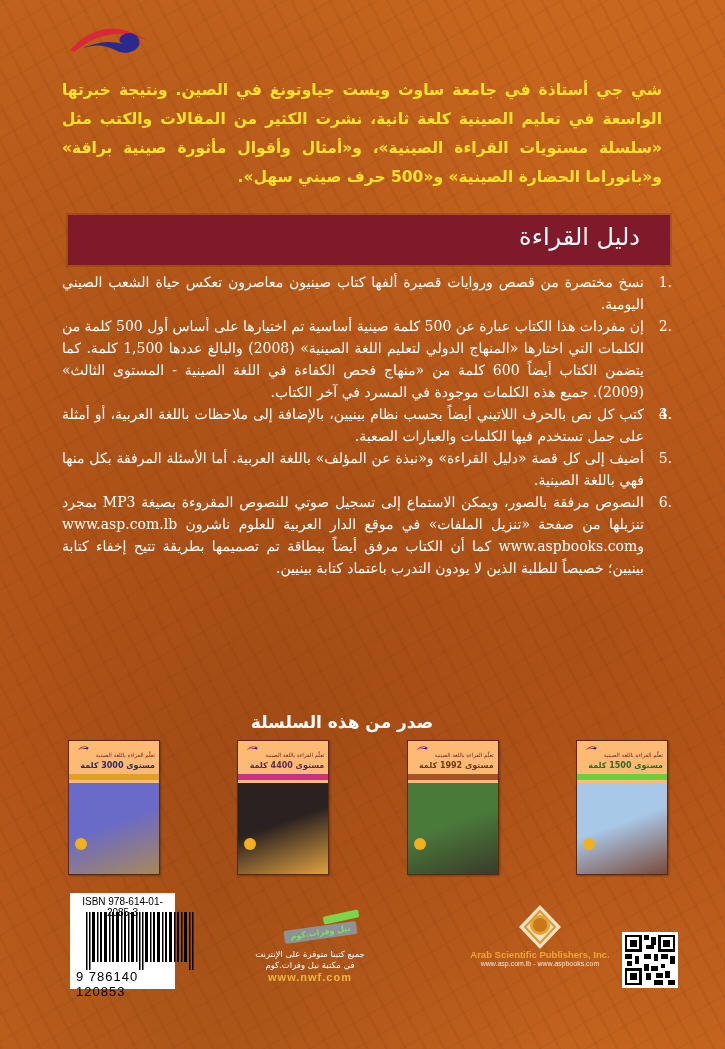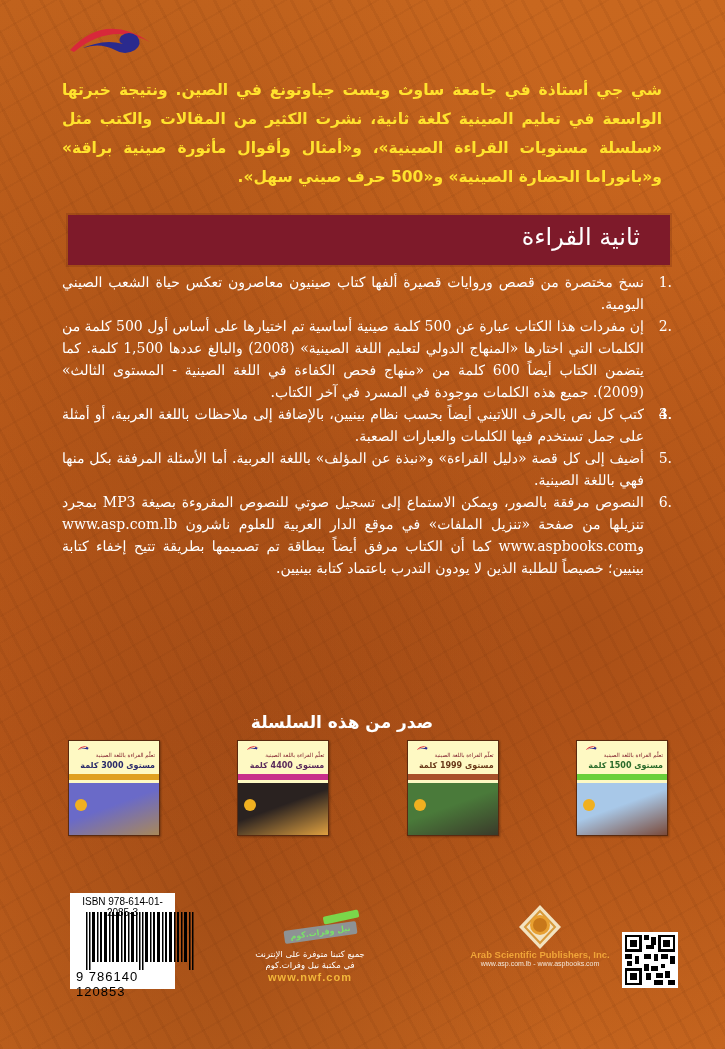--- a/index.html
+++ b/index.html
@@ -51,21 +51,21 @@
     position: absolute; left: 0; width: 684px; top: 712px;
     text-align: center; direction: rtl;
     font-size: 17px; font-weight: bold; color: #fff;
   }
 
   .books {
     position: absolute; left: 68px; top: 740px; width: 600px; height: 138px;
     display: flex; flex-direction: row-reverse; justify-content: space-between;
   }
   .book {
-    width: 92px; height: 96px; background: #fef9c3;
+    width: 92px; height: 135px; background: #fdba74;
     border: 1px solid #5a2a10; position: relative; overflow: hidden;
     box-shadow: 1px 1px 2px rgba(0,0,0,0.3);
   }
   .book .mini-logo { position: absolute; left: 8px; top: 4px; width: 14px; height: 6px; }
   .book .b-sub {
     position: absolute; right: 4px; top: 11px; direction: rtl;
     font-size: 5.5px; color: #7e1a2a; white-space: nowrap;
   }
   .book .b-title {
     position: absolute; right: 4px; top: 20px; direction: rtl;
@@ -123,21 +123,21 @@
 <div class="texture"></div>
 
 <svg class="logo" viewBox="0 0 90 40">
   <path d="M5 30 Q40 -8 85 22 Q45 2 9 32 Z" fill="#d8283a"></path>
   <path d="M18 28 Q35 22 50 30 Q60 36 70 30 Q78 24 72 16 Q64 10 56 16 Q52 22 58 24 Q44 20 30 24 Q22 26 18 28 Z" fill="#2a2a8e"></path>
 </svg>
 
 <p class="bio">شي جي أستاذة في جامعة ساوث ويست جياوتونغ في الصين. ونتيجة خبرتها الواسعة في تعليم الصينية كلغة ثانية، نشرت الكثير من المقالات والكتب مثل «سلسلة مستويات القراءة الصينية»، و«أمثال وأقوال مأثورة صينية براقة» و«بانوراما الحضارة الصينية» و«500 حرف صيني سهل».</p>
 
 <div class="banner">
-  <span class="banner-title">ثانية القراءة</span>
+  <span class="banner-title">دليل القراءة</span>
 </div>
 
 <ol class="guide">
   <li><span class="num">1.</span><span>نسخ مختصرة من قصص وروايات قصيرة ألفها كتاب صينيون معاصرون تعكس حياة الشعب الصيني اليومية.</span></li>
   <li><span class="num">2.</span><span>إن مفردات هذا الكتاب عبارة عن 500 كلمة صينية أساسية تم اختيارها على أساس أول 500 كلمة من الكلمات التي اختارها «المنهاج الدولي لتعليم اللغة الصينية» (2008) والبالغ عددها 1,500 كلمة. كما يتضمن الكتاب أيضاً 600 كلمة من «منهاج فحص الكفاءة في اللغة الصينية - المستوى الثالث» (2009). جميع هذه الكلمات موجودة في المسرد في آخر الكتاب.</span></li>
   <li><span class="num">3.</span></li>
   <li><span class="num">4.</span><span>كتب كل نص بالحرف اللاتيني أيضاً بحسب نظام بينيين، بالإضافة إلى ملاحظات باللغة العربية، أو أمثلة على جمل تستخدم فيها الكلمات والعبارات الصعبة.</span></li>
   <li><span class="num">5.</span><span>أضيف إلى كل قصة «دليل القراءة» و«نبذة عن المؤلف» باللغة العربية. أما الأسئلة المرفقة بكل منها فهي باللغة الصينية.</span></li>
   <li><span class="num">6.</span><span>النصوص مرفقة بالصور، ويمكن الاستماع إلى تسجيل صوتي للنصوص المقروءة بصيغة MP3 بمجرد تنزيلها من صفحة «تنزيل الملفات» في موقع الدار العربية للعلوم ناشرون www.asp.com.lb وwww.aspbooks.com كما أن الكتاب مرفق أيضاً ببطاقة تم تصميمها بطريقة تتيح إخفاء كتابة بينيين؛ خصيصاً للطلبة الذين لا يودون التدرب باعتماد كتابة بينيين.</span></li>
 </ol>
@@ -155,21 +155,21 @@
     <div class="b-band" style="background: rgb(106, 208, 58);"></div>
     <div class="b-img" style="background: linear-gradient(160deg, rgb(168, 200, 232) 0%, rgb(168, 200, 232) 45%, rgb(122, 74, 58) 100%);"></div>
     <div class="b-badge"></div>
   </div>
   <div class="book">
     <svg class="mini-logo" viewBox="0 0 90 40">
         <path d="M5 30 Q40 -8 85 22 Q45 2 9 32 Z" fill="#d8283a"></path>
         <path d="M18 28 Q45 20 70 30 Q78 24 72 16 Q60 10 56 20 Q40 20 18 28Z" fill="#2a2a8e"></path>
       </svg>
     <span class="b-sub">تعلّم القراءة باللغة الصينية</span>
-    <span class="b-title" style="color: rgb(106, 58, 26);">مستوى 1999 كلمة</span>
+    <span class="b-title" style="color: rgb(106, 58, 26);">مستوى 1992 كلمة</span>
     <div class="b-band" style="background: rgb(168, 80, 42);"></div>
     <div class="b-img" style="background: linear-gradient(160deg, rgb(74, 122, 58) 0%, rgb(74, 122, 58) 45%, rgb(58, 58, 42) 100%);"></div>
     <div class="b-badge"></div>
   </div>
   <div class="book">
     <svg class="mini-logo" viewBox="0 0 90 40">
         <path d="M5 30 Q40 -8 85 22 Q45 2 9 32 Z" fill="#d8283a"></path>
         <path d="M18 28 Q45 20 70 30 Q78 24 72 16 Q60 10 56 20 Q40 20 18 28Z" fill="#2a2a8e"></path>
       </svg>
     <span class="b-sub">تعلّم القراءة باللغة الصينية</span>

